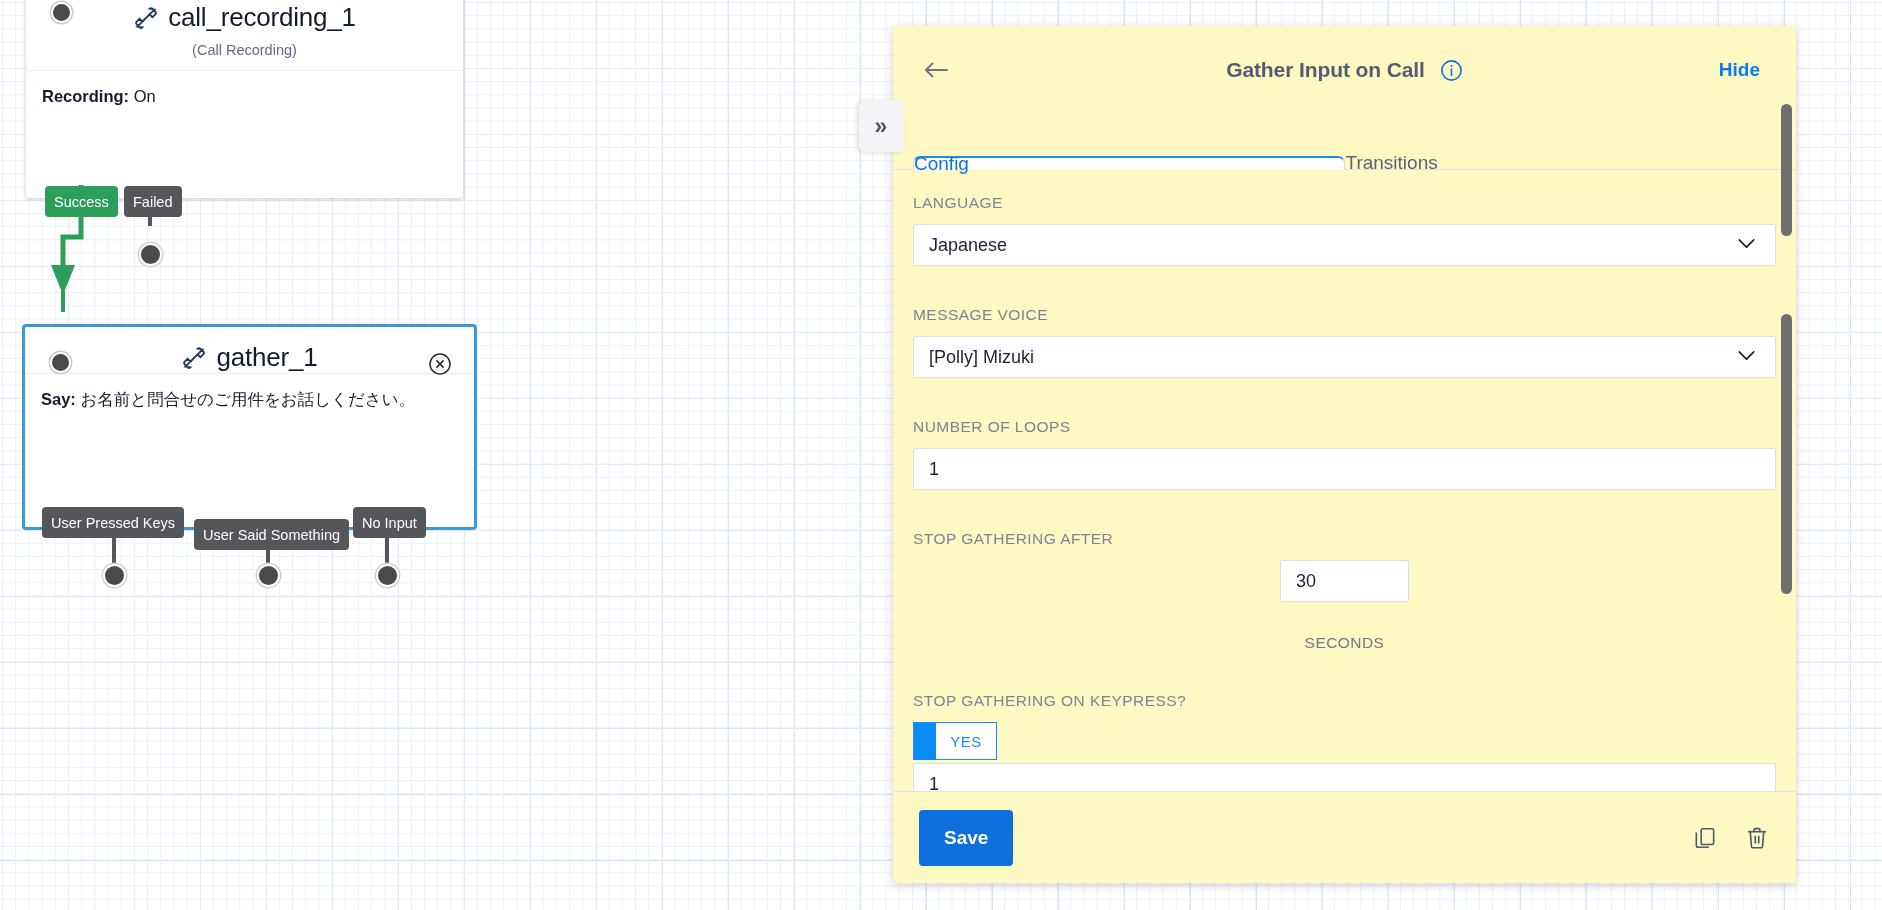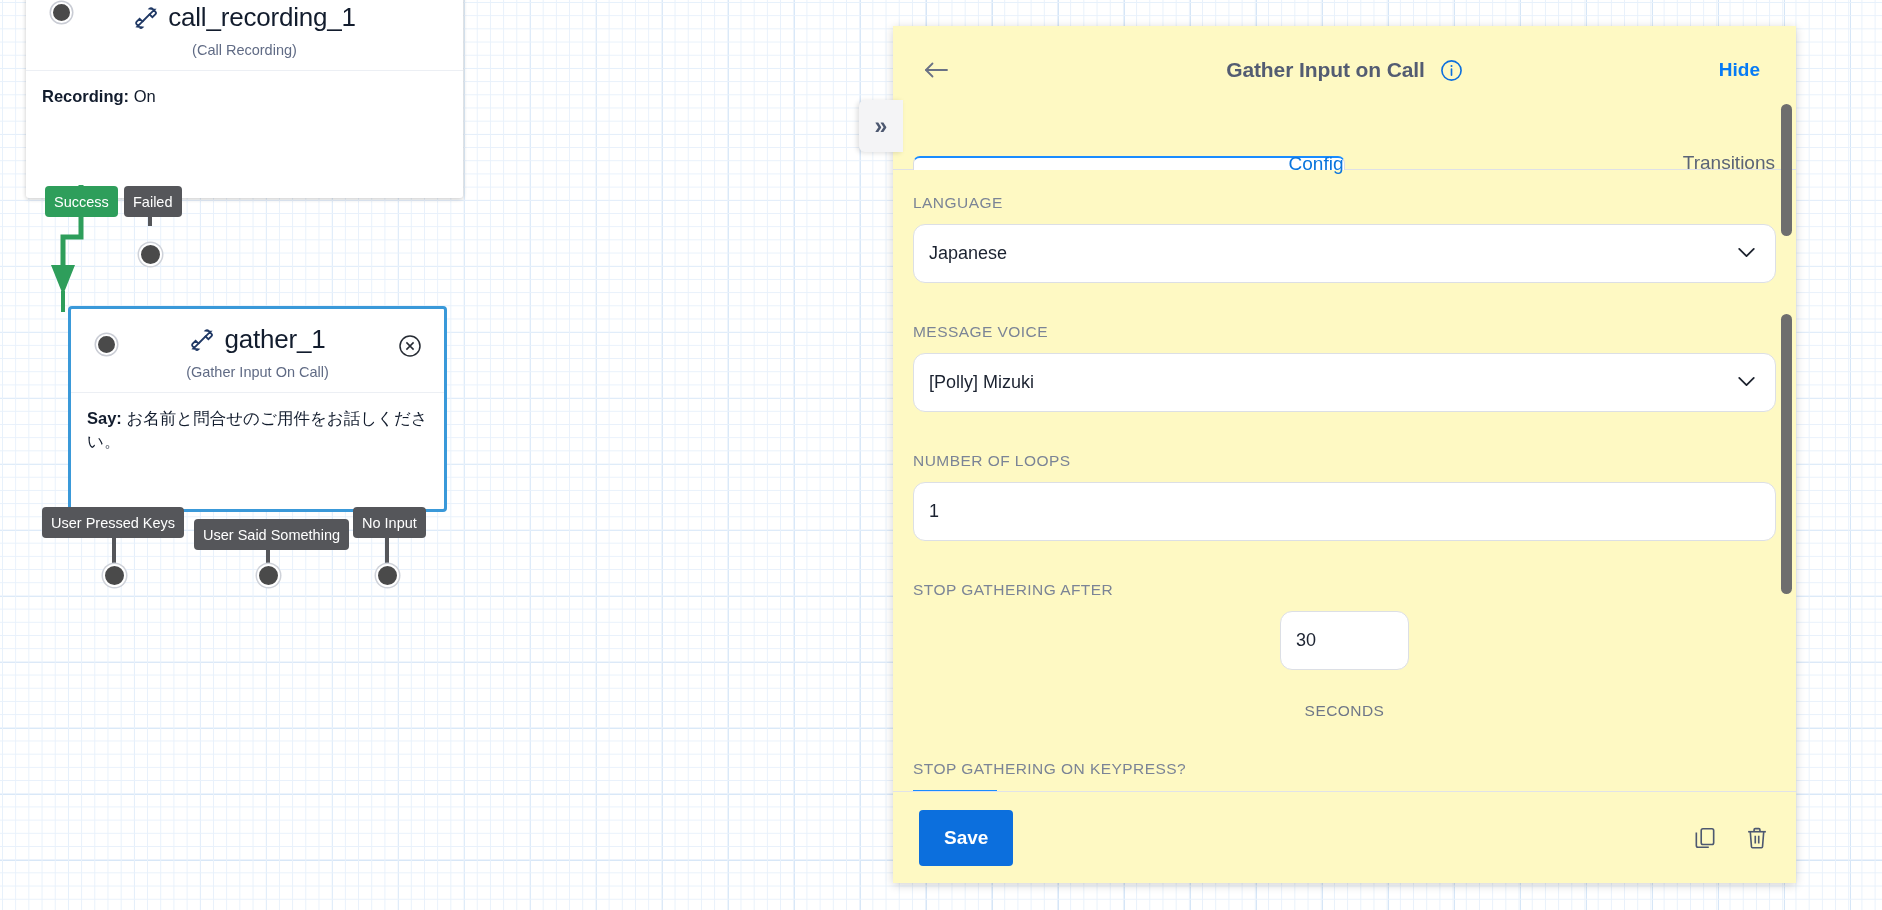--- a/index.html
+++ b/index.html
@@ -139,21 +139,21 @@
   .chev { font-size: 23px; color: #4d5870; font-weight: bold; line-height: 1; }
 
   
   .tabs {
     display: flex; flex: 0 0 56px; height: 56px;
     padding: 0 20px;
     border-bottom: 1px solid #dfe1e6;
   }
   .tab {
     flex: 1 1 0;
-    display: flex; align-items: center; justify-content: flex-end;
+    display: flex; align-items: center; justify-content: flex-start;
     font-size: 19px; color: #5b6477;
     cursor: pointer;
     border: 1px solid transparent;
     background: transparent;
     margin-top: 42px;
   }
   .tab.active {
     color: #0a74dd;
     background: #ffffff;
     border: 1px solid #d8dbe2;
@@ -171,24 +171,24 @@
   }
   .fld { margin-bottom: 40px; }
   .fld:last-child { margin-bottom: 0; }
   .lbl {
     display: block;
     font-size: 15.5px; letter-spacing: .45px;
     color: #7b8496; text-transform: uppercase;
     margin-bottom: 12px;
   }
   .ctl {
-    height: 59px; width: 100%;
+    height: 42px; width: 100%;
     background: #ffffff;
     border: 1px solid #dcdfe5;
-    border-radius: 12px;
+    border-radius: 2px;
     display: flex; align-items: center;
     padding: 0 15px;
     font-size: 18px; color: #1b2230;
     position: relative;
   }
   select.ctl, input.ctl {
     font-family: "Liberation Sans", sans-serif;
     appearance: none; outline: none;
   }
   .sel-wrap { position: relative; }
@@ -277,39 +277,38 @@
   <div class="stub" style="left:148px; top:188px; height:38px;"></div>
   <div class="endpoint" style="left:139px; top:243px;"></div>
 
   <div class="pill success" style="left:45px; top:186px;">
     <span>Success</span>
   </div>
   <div class="pill" style="left:124px; top:186px;">
     <span>Failed</span>
   </div>
 
-  <div class="node selected" style="left:22px; top:306px; width:379px; height:206px;margin-left:46px;">
+  <div class="node selected" style="left:22px; top:324px; width:455px; height:206px;">
     <div class="port" style="left:25px; top:25px;"></div>
     <div class="node-close" style="right:22px; top:25px;">
       <svg viewBox="0 0 24 24" width="24" height="24" fill="none" stroke="#262b33" stroke-width="1.5">
         <circle cx="12" cy="12" r="10"></circle>
         <path d="M8.4 8.4 L15.6 15.6 M15.6 8.4 L8.4 15.6"></path>
       </svg>
     </div>
     <div class="node-head" style="padding-top:15px;">
       <span class="phone-icon">
         <svg viewBox="0 0 24 24" width="26" height="26" fill="none" stroke="#1f3864" stroke-width="1.7" stroke-linecap="round">
           <path d="M3.5 20.5 L8.2 15.8 L5.6 13.2 L2.9 15.9 C2.2 16.6 2.2 17.7 2.9 18.4 L5.6 21.1 C6.3 21.8 7.4 21.8 8.1 21.1 Z" transform="translate(0.5,-0.5)"></path>
           <path d="M9 15 L15.5 8.5"></path>
           <path d="M20.5 3.5 L15.8 8.2 L18.4 10.8 L21.1 8.1 C21.8 7.4 21.8 6.3 21.1 5.6 L18.4 2.9 C17.7 2.2 16.6 2.2 15.9 2.9 Z" transform="translate(-0.5,0.5)"></path>
         </svg>
       </span>
       <span class="node-title">gather_1</span>
     </div>
-    <div class="node-sub">(Gather Input On Call)</div>
     <div class="node-body">
       <b>Say:</b>
       <span class="jp">お名前と問合せのご用件をお話しください。</span>
     </div>
   </div>
 
   <div class="pill" style="left:42px; top:507px;">
     <span>User Pressed Keys</span>
   </div>
   <div class="pill" style="left:194px; top:519px;">

